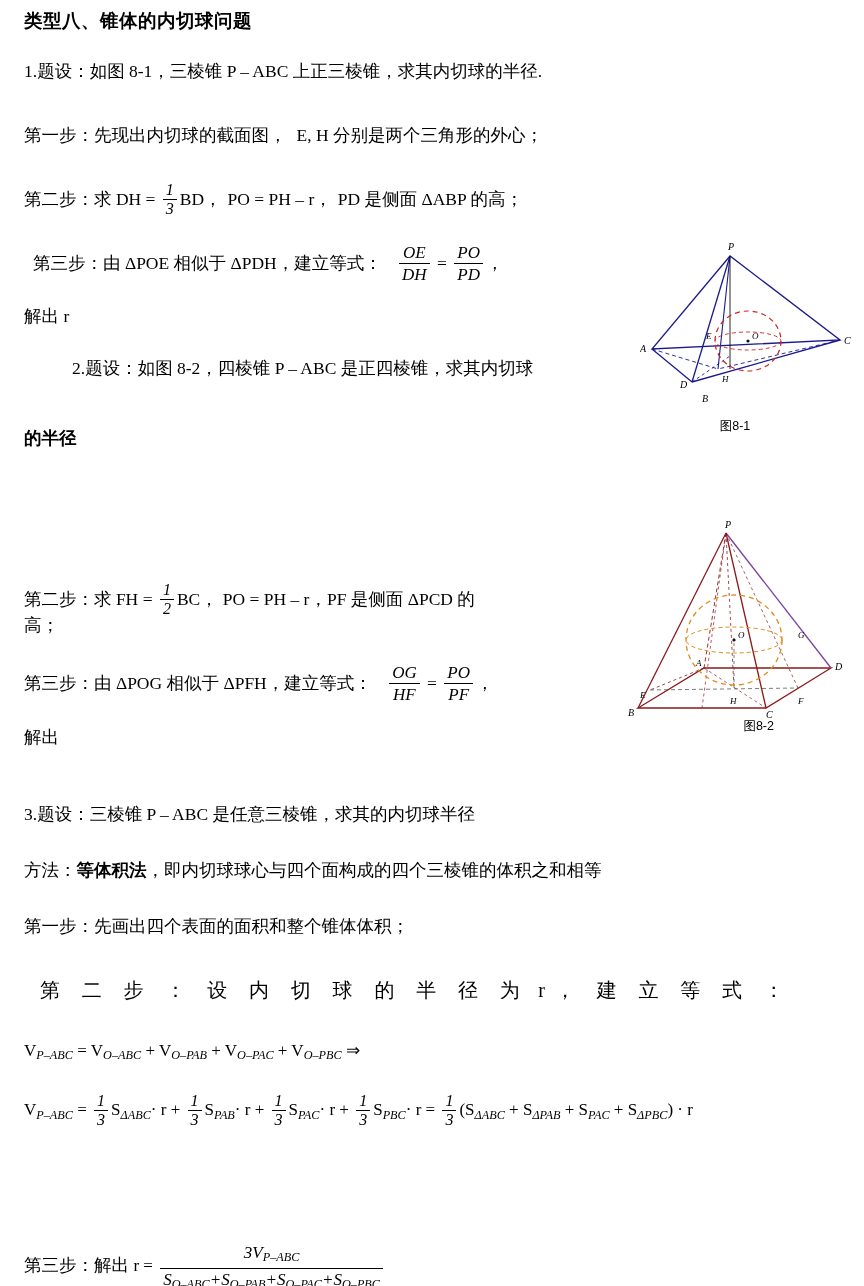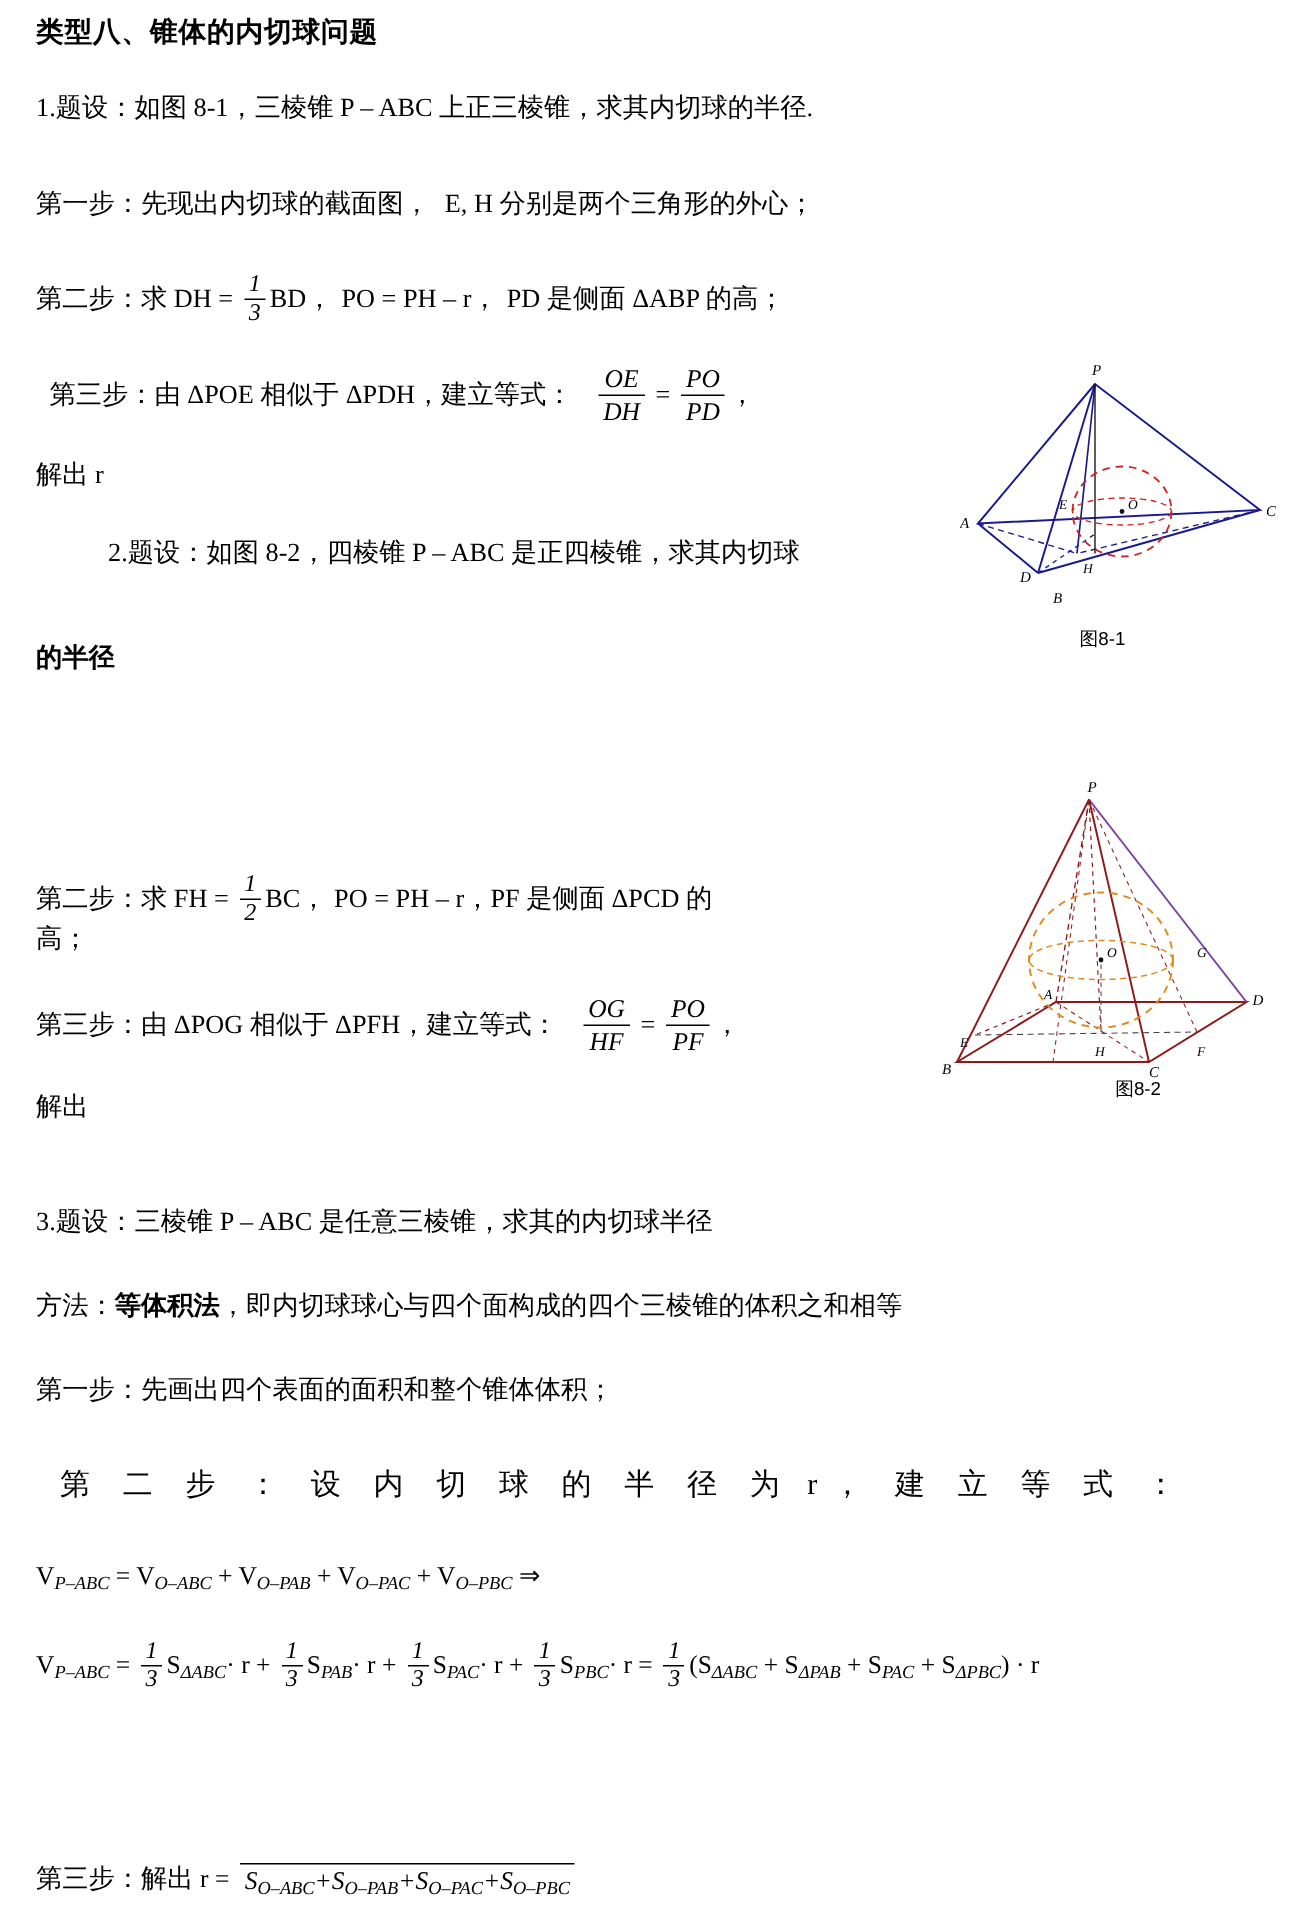--- a/index.html
+++ b/index.html
@@ -204,20 +204,21 @@
     <span>+</span>
     <span class="it">S</span><span class="sub">PAC</span>
     <span>+</span>
     <span class="it">S</span><span class="sub">ΔPBC</span><span class="it">) · r</span>
   </div>
 
   <div class="eq" style="left:24px; top:1240px;">
     <span style="font-size:17.5px">第三步：</span><span style="font-size:17.5px">解出 </span><span class="it">r</span>
     <span>=</span>
     <span class="frac bigfrac" style="top:2px">
+      <span class="num"><span class="it">3V</span><span class="sub">P–ABC</span></span>
       <span class="den"><span class="it">S</span><span class="sub">O–ABC</span><span>+</span><span class="it">S</span><span class="sub">O–PAB</span><span>+</span><span class="it">S</span><span class="sub">O–PAC</span><span>+</span><span class="it">S</span><span class="sub">O–PBC</span></span>
     </span>
   </div>
 
   <div class="fig" style="left:640px; top:236px; width:215px; height:190px;">
     <svg width="215" height="190" viewBox="0 0 215 190">
 
       <polygon points="90,20 12,113 200,104" fill="none" stroke="#1a1a8c" stroke-width="1.3"></polygon>
       <line x1="90" y1="20" x2="52" y2="146" stroke="#1a1a8c" stroke-width="1.3"></line>
       <line x1="12" y1="113" x2="52" y2="146" stroke="#1a1a8c" stroke-width="1.3"></line>

